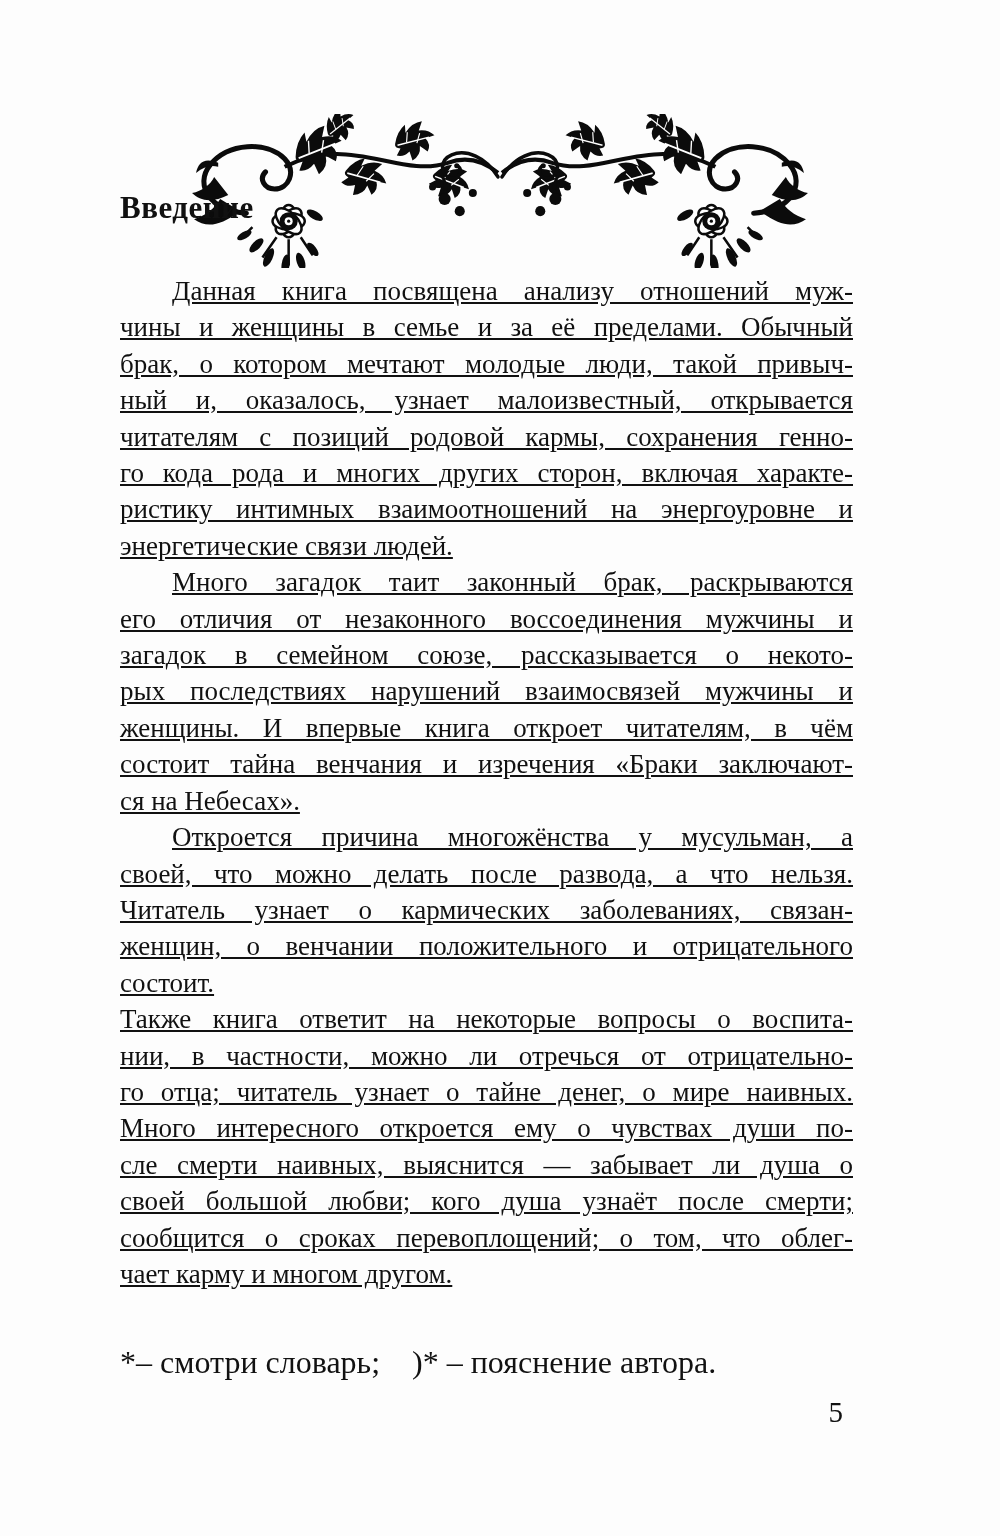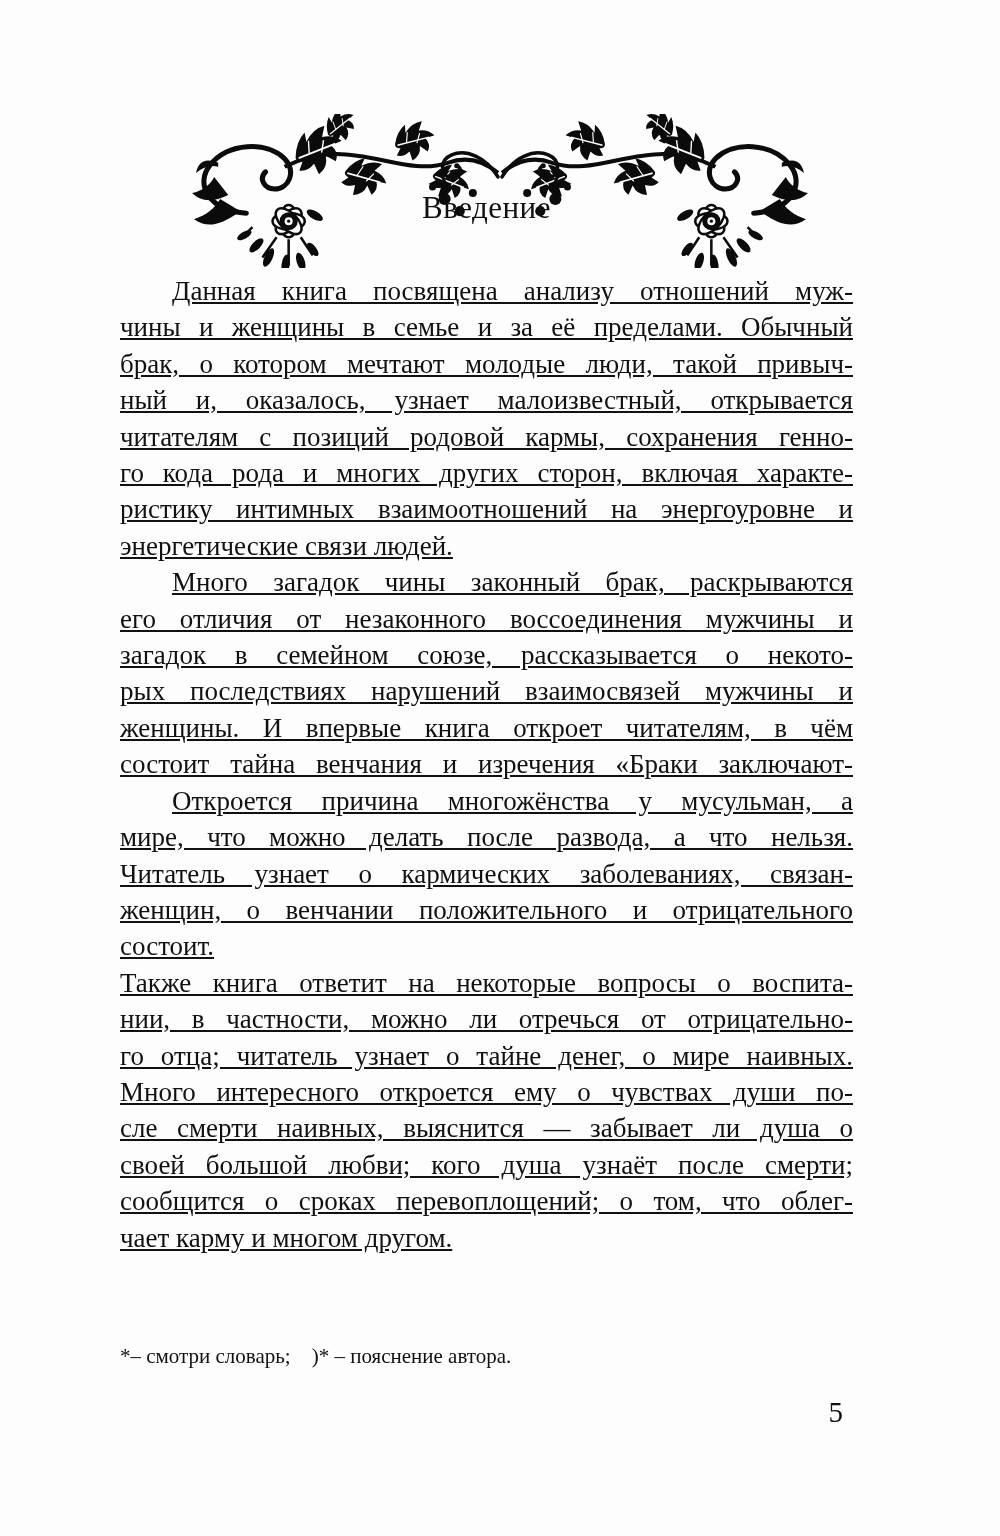--- a/index.html
+++ b/index.html
@@ -13,22 +13,22 @@
     overflow:hidden;
   }
   .ornament{
     position:absolute;
     left:188px;top:114px;
     width:624px;height:154px;
   }
   .page-title{
     position:absolute;
     left:120px;top:190px;width:733px;
-    text-align:center;
-    font-size:31px;font-weight:normal;
+    text-align:left;
+    font-size:31px;font-weight:bold;
     letter-spacing:0.5px;
     z-index:2;
   }
   .body-text{
     position:absolute;
     left:120px;top:273px;width:733px;
     font-size:27px;
     line-height:36.4px;
     text-decoration:underline;
   }
@@ -39,21 +39,21 @@
   }
   .para .line.last{
     text-align-last:left;
   }
   .para.indent .line:first-child{
     text-indent:52px;
   }
   .footnote{
     position:absolute;
     left:120px;top:1344px;width:733px;
-    font-size:21px;
+    font-size:32px;
     white-space:pre-wrap;
   }
   .page-number{
     position:absolute;
     right:157px;top:1396px;
     font-size:29px;
   }
 </style>
 </head>
 <body>
@@ -124,30 +124,31 @@
         <div class="line">Данная книга посвящена анализу отношений муж-</div>
         <div class="line">чины и женщины в семье и за её пределами. Обычный</div>
         <div class="line">брак, о котором мечтают молодые люди, такой привыч-</div>
         <div class="line">ный и, оказалось, узнает малоизвестный, открывается</div>
         <div class="line">читателям с позиций родовой кармы, сохранения генно-</div>
         <div class="line">го кода рода и многих других сторон, включая характе-</div>
         <div class="line">ристику интимных взаимоотношений на энергоуровне и</div>
         <div class="line last">энергетические связи людей.</div>
       </div>
       <div class="para indent">
-        <div class="line">Много загадок чины законный брак, раскрываются</div>
+        <div class="line">Много загадок таит законный брак, раскрываются</div>
         <div class="line">его отличия от незаконного воссоединения мужчины и</div>
         <div class="line">загадок в семейном союзе, рассказывается о некото-</div>
         <div class="line">рых последствиях нарушений взаимосвязей мужчины и</div>
         <div class="line">женщины. И впервые книга откроет читателям, в чём</div>
         <div class="line">состоит тайна венчания и изречения «Браки заключают-</div>
+        <div class="line last">ся на Небесах».</div>
       </div>
       <div class="para indent">
         <div class="line">Откроется причина многожёнства у мусульман, а</div>
-        <div class="line">мире, что можно делать после развода, а что нельзя.</div>
+        <div class="line">своей, что можно делать после развода, а что нельзя.</div>
         <div class="line">Читатель узнает о кармических заболеваниях, связан-</div>
         <div class="line">женщин, о венчании положительного и отрицательного</div>
         <div class="line last">состоит.</div>
       </div>
       <div class="para">
         <div class="line">Также книга ответит на некоторые вопросы о воспита-</div>
         <div class="line">нии, в частности, можно ли отречься от отрицательно-</div>
         <div class="line">го отца; читатель узнает о тайне денег, о мире наивных.</div>
         <div class="line">Много интересного откроется ему о чувствах души по-</div>
         <div class="line">сле смерти наивных, выяснится — забывает ли душа о</div>

